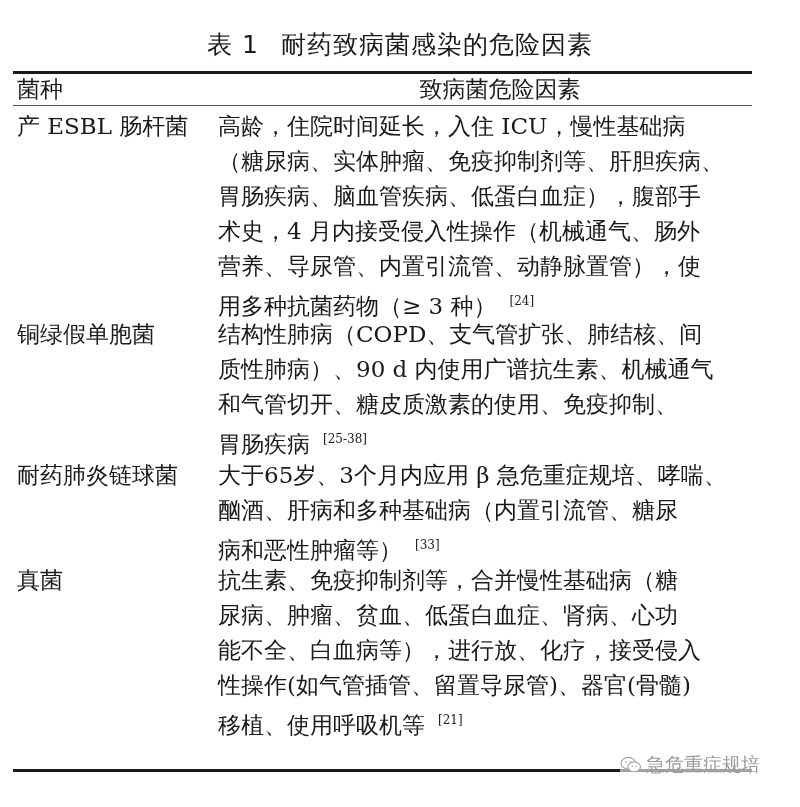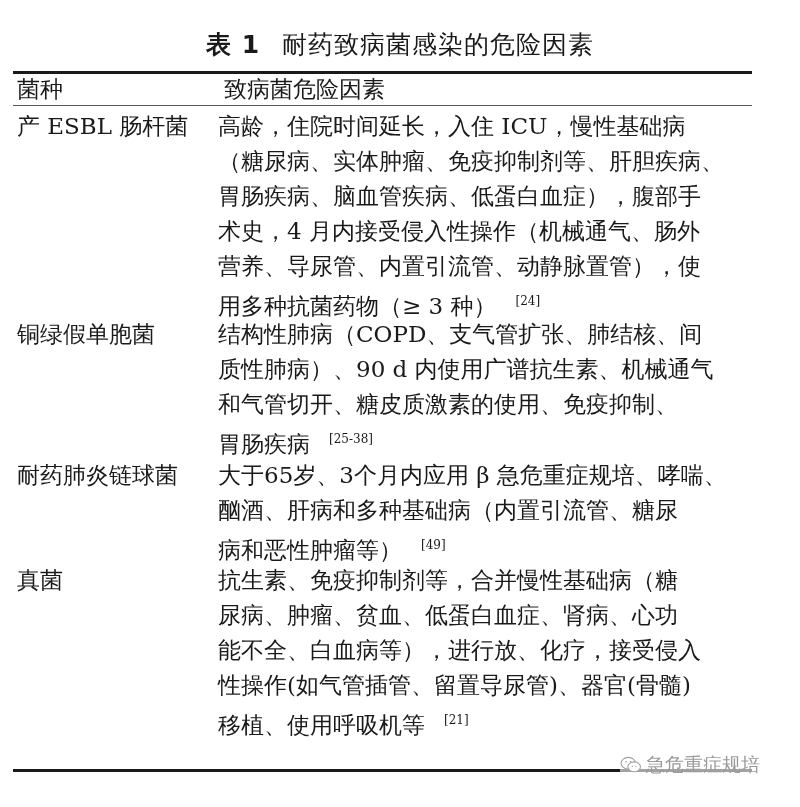--- a/index.html
+++ b/index.html
@@ -1,31 +1,31 @@
 <!DOCTYPE html>
 <html><head>
 <meta charset="utf-8">
 <style>
   html, body { margin: 0; padding: 0; background: #ffffff; }
   body { width: 800px; height: 807px; position: relative; overflow: hidden;
          font-family: "DejaVu Serif", "Liberation Serif", serif; color: #1a1a1a; }
   .title { position: absolute; top: 28px; left: 0; width: 800px; text-align: center;
            font-size: 25px; letter-spacing: 1px; }
-  .title .num { font-family: "DejaVu Sans", "Liberation Sans", sans-serif; font-weight: bold; margin-right: 22px; }
+  .title .num { font-family: "DejaVu Sans", "Liberation Sans", sans-serif; font-weight: normal; margin-right: 22px; }
   .rule-top { position: absolute; left: 13px; width: 739px; top: 71px; height: 3px; background: #1a1a1a; }
   .rule-head { position: absolute; left: 13px; width: 739px; top: 105px; height: 1px; background: #555; }
   .rule-bottom { position: absolute; left: 13px; width: 739px; top: 769px; height: 3px; background: #1a1a1a; }
   .head { position: absolute; top: 74px; left: 13px; width: 739px; height: 31px; font-size: 23px; line-height: 31px; }
   .head .c1 { position: absolute; left: 4px; }
-  .head .c2 { position: absolute; left: 211px; width: 534px; text-align: left; }
+  .head .c2 { position: absolute; left: 220px; width: 534px; text-align: center; }
   .row { position: absolute; left: 13px; width: 739px; font-size: 23px; line-height: 35px; }
   .row .c1 { position: absolute; left: 4px; top: 0; white-space: nowrap; }
   .row .c2 { position: absolute; left: 205px; top: 0; width: 540px; }
   .row .c2 div { white-space: nowrap; }
-  sup { font-size: 12px; vertical-align: 9px; margin-left: 19px; }
+  sup { font-size: 12px; vertical-align: 9px; margin-left: 13px; }
   .watermark { position: absolute; left: 620px; top: 752px; font-family: "DejaVu Sans", sans-serif;
                font-size: 19px; color: #9a9a9a; display: flex; align-items: center; gap: 4px; background: rgba(255,255,255,0.6); }
   .wm-icon { width: 22px; height: 18px; }
 </style>
 </head>
 <body>
 
 <div class="title">
   <span class="num">表 1</span><span>耐药致病菌感染的危险因素</span>
 </div>
@@ -59,21 +59,21 @@
     <div>和气管切开、糖皮质激素的使用、免疫抑制、</div>
     <div><span>胃肠疾病</span><sup>[25-38]</sup></div>
   </div>
 </div>
 
 <div class="row" style="top:458px;">
   <span class="c1">耐药肺炎链球菌</span>
   <div class="c2">
     <div>大于65岁、3个月内应用 β 急危重症规培、哮喘、</div>
     <div>酗酒、肝病和多种基础病（内置引流管、糖尿</div>
-    <div><span>病和恶性肿瘤等）</span><sup>[49]</sup></div>
+    <div><span>病和恶性肿瘤等）</span><sup>[33]</sup></div>
   </div>
 </div>
 
 <div class="row" style="top:563px;">
   <span class="c1">真菌</span>
   <div class="c2">
     <div>抗生素、免疫抑制剂等，合并慢性基础病（糖</div>
     <div>尿病、肿瘤、贫血、低蛋白血症、肾病、心功</div>
     <div>能不全、白血病等），进行放、化疗，接受侵入</div>
     <div>性操作(如气管插管、留置导尿管)、器官(骨髓)</div>

